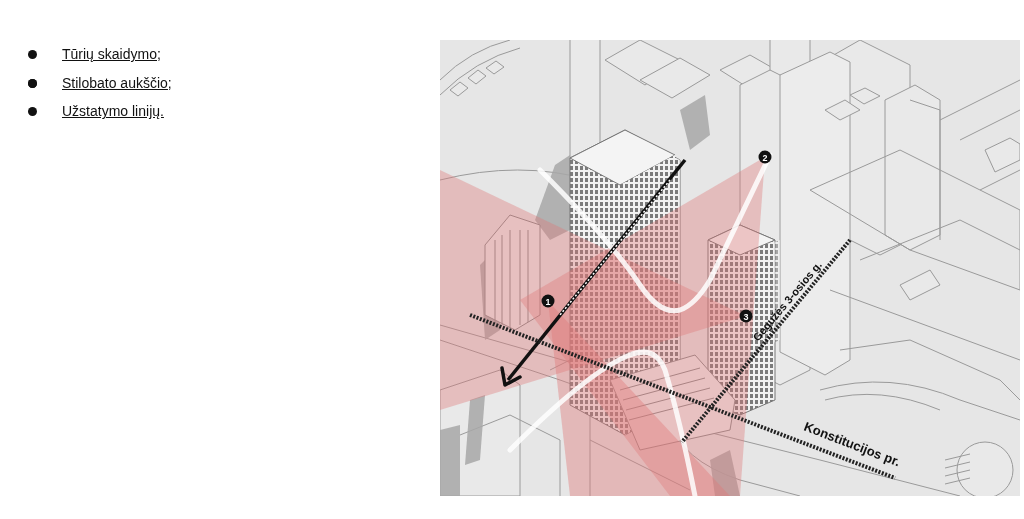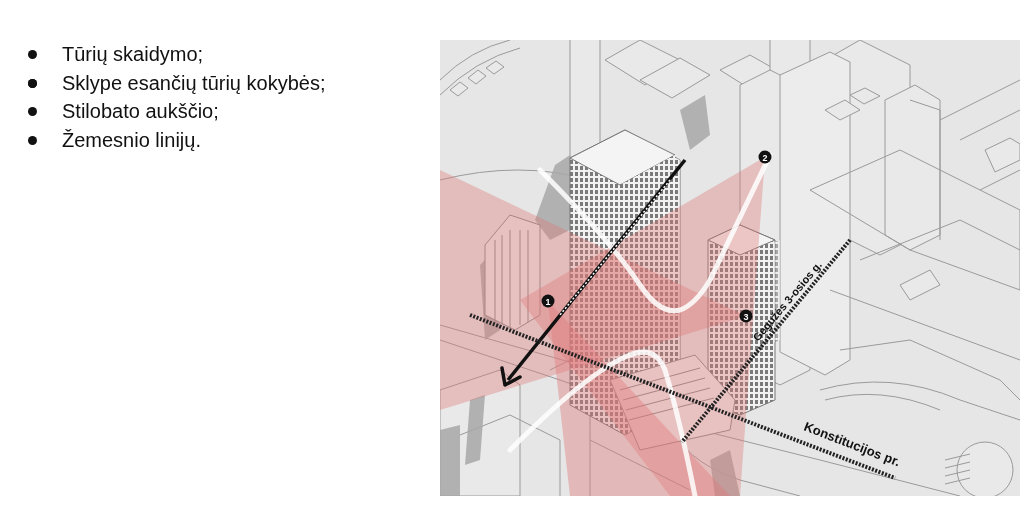--- a/index.html
+++ b/index.html
@@ -1,38 +1,37 @@
 <!DOCTYPE html>
 <html><head>
 <meta charset="utf-8">
 <style>
   html, body { margin: 0; padding: 0; background: #ffffff; }
   body { width: 1024px; height: 519px; position: relative; overflow: hidden;
          font-family: "Liberation Sans", sans-serif; color: #111; }
   .text-col { position: absolute; left: 28px; top: 40px; width: 392px; }
   ul.bullets { list-style: none; margin: 0; padding: 0; }
-  ul.bullets li { position: relative; padding-left: 34px; font-size: 20px;
-                  line-height: 28.6px; text-align: justify; margin: 0; }
+  ul.bullets li { position: relative; padding-left: 34px; font-size: 14px;
+                  line-height: 28.6px; text-align: justify; margin: 0; text-decoration: underline; }
   ul.bullets li .dot { position: absolute; left: 0; top: 10px; width: 9px; height: 9px;
                        border-radius: 50%; background: #111; }
   .figure { position: absolute; left: 440px; top: 40px; width: 580px; height: 456px;
             background: #e6e6e6; overflow: hidden; }
   .figure svg { display: block; width: 580px; height: 456px; }
   .map-label { font-family: "Liberation Sans", sans-serif; font-weight: bold; fill: #111; }
 </style>
 </head>
 <body>
 
 <div class="text-col">
   <ul class="bullets">
     <li><span class="dot"></span><span>Tūrių skaidymo;</span></li>
     <li><span class="dot"></span></li>
-    <li><span class="dot"></span><span>Sklype esančių tūrių kokybės;</span></li>
     <li><span class="dot"></span><span>Stilobato aukščio;</span></li>
-    <li><span class="dot"></span><span>Žemesnio linijų.</span></li>
+    <li><span class="dot"></span><span>Užstatymo linijų.</span></li>
   </ul>
 </div>
 
 <div class="figure">
   <svg viewBox="0 0 580 456" xmlns="http://www.w3.org/2000/svg">
     <defs>
       <pattern id="grid" width="5" height="6" patternUnits="userSpaceOnUse">
         <rect width="5" height="6" fill="#f2f2f2"></rect>
         <rect x="0" y="0" width="3" height="4" fill="#7a7a7a"></rect>
       </pattern>

